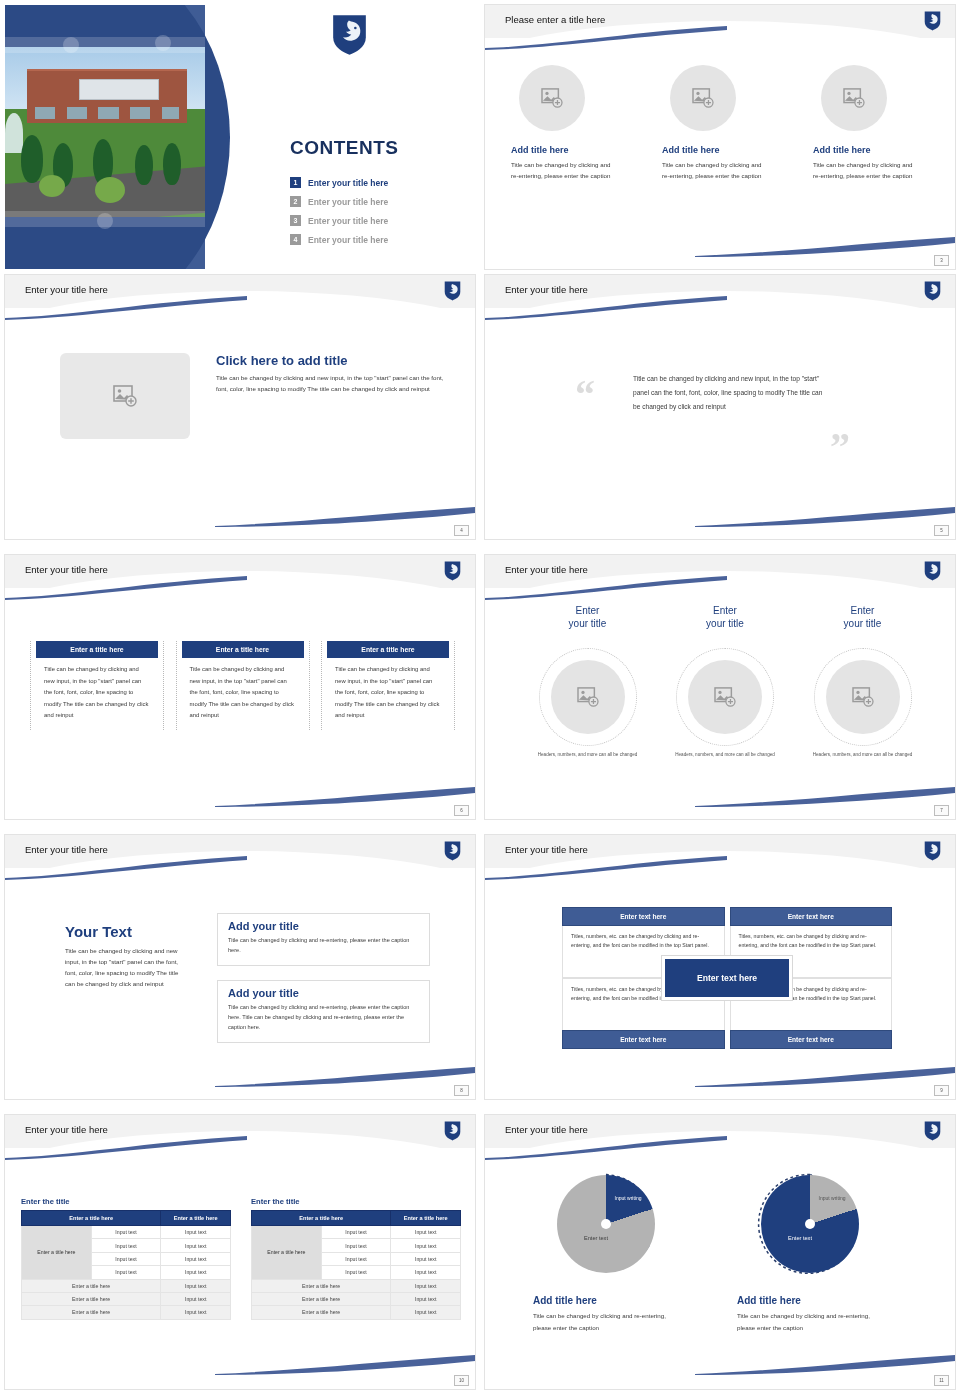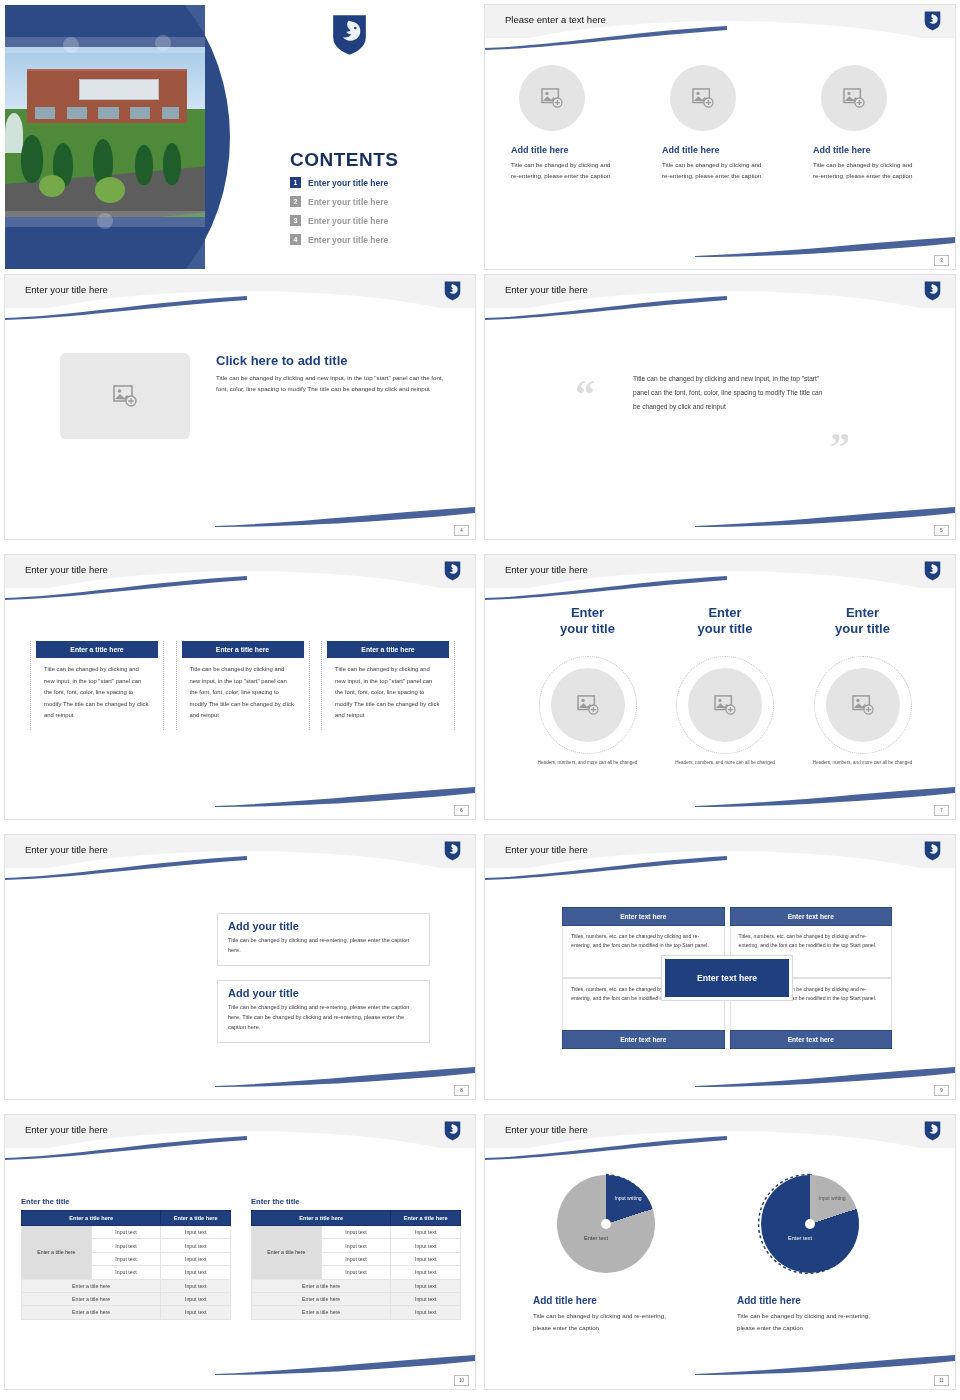--- a/index.html
+++ b/index.html
@@ -21,21 +21,21 @@
   .bldg-win{position:absolute;left:52px;top:8px;width:78px;height:19px;background:#dfe4e8;border:1px solid #b9c0c6;}
   .bldg-row{position:absolute;left:8px;bottom:4px;width:144px;height:12px;background:linear-gradient(90deg,#8fa8b4 0 14%,#9e5540 14% 22%,#8fa8b4 22% 36%,#9e5540 36% 44%,#8fa8b4 44% 58%,#9e5540 58% 66%,#8fa8b4 66% 80%,#9e5540 80% 88%,#8fa8b4 88% 100%);}
   .lawn{position:absolute;left:0;top:62px;width:100%;height:108px;background:#4e8a3a;}
   .path{position:absolute;left:-10px;top:128px;width:230px;height:46px;background:#5d5d5d;transform:rotate(-5deg);}
   .tree{position:absolute;background:#1f5e2a;border-radius:50% 50% 45% 45%;}
   .bush{position:absolute;background:#76a94a;border-radius:50%;}
   .fountain{position:absolute;left:0;top:66px;width:18px;height:40px;background:#e8f2f8;border-radius:50% 50% 0 0;opacity:.85;}
   .band{position:absolute;left:0;width:200px;height:16px;background:rgba(255,255,255,.18);}
   .dot{position:absolute;width:16px;height:16px;border-radius:50%;background:rgba(255,255,255,.22);}
   .cover-right{position:absolute;left:200px;top:0;width:270px;height:264px;}
-  .cover-title{position:absolute;left:85px;top:144px;font-size:19px;font-weight:bold;color:#18305e;letter-spacing:.5px;}
+  .cover-title{position:absolute;left:85px;top:132px;font-size:19px;font-weight:bold;color:#18305e;letter-spacing:.5px;}
   .toc{position:absolute;left:85px;top:168px;}
   .toc-row{display:flex;align-items:center;height:19px;}
   .toc-num{width:11px;height:11px;line-height:11px;text-align:center;font-size:7px;font-weight:bold;color:#fff;background:#9a9a9a;margin-right:7px;}
   .toc-row.on .toc-num{background:#1f3f7e;}
   .toc-txt{font-size:8.5px;font-weight:bold;color:#9a9a9a;}
   .toc-row.on .toc-txt{color:#1f3f7e;}
 
   
   .hdr{position:absolute;left:0;top:0;width:100%;height:33px;background:#f2f2f2;}
   .hdr-curve{position:absolute;left:-40px;top:16px;width:560px;height:120px;border-radius:50%;background:#ffffff;}
@@ -70,21 +70,21 @@
 
   
   .s5-row{position:absolute;left:25px;top:86px;width:425px;display:flex;justify-content:space-between;}
   .s5-card{width:134px;border-left:1px dotted #b9b9b9;border-right:1px dotted #b9b9b9;padding:0 3px 8px;box-sizing:border-box;}
   .s5-head{background:#1f3f7e;color:#fff;font-size:6.8px;font-weight:bold;text-align:center;padding:5px 0;margin:0 2px;}
   .s5-body{padding:6px 10px 0;font-size:5.9px;line-height:1.95;color:#3b3b3b;}
 
   
   .s6-row{position:absolute;left:40px;top:50px;width:400px;display:flex;justify-content:space-between;}
   .s6-col{width:125px;text-align:center;position:relative;}
-  .s6-h{font-size:13px;font-weight:bold;color:#1f3f7e;line-height:1.25;margin-bottom:18px;}
+  .s6-h{font-size:10px;font-weight:normal;color:#1f3f7e;line-height:1.25;margin-bottom:18px;}
   .s6-ring{width:96px;height:96px;border:1px dotted #c6c6c6;border-radius:50%;margin:0 auto;display:flex;align-items:center;justify-content:center;}
   .s6-ring .img-circle{width:74px;height:74px;}
   .s6-cap{font-size:4.6px;color:#555;line-height:1.7;margin-top:5px;}
 
   
   .s7-left{position:absolute;left:60px;top:88px;width:125px;}
   .s7-h{font-size:15px;font-weight:bold;color:#1f3f7e;margin-bottom:6px;}
   .s7-right{position:absolute;left:212px;top:78px;width:213px;}
   .s7-box{border:1px solid #dcdcdc;padding:6px 10px 9px;box-sizing:border-box;}
   .s7-box+.s7-box{margin-top:14px;}
@@ -184,21 +184,21 @@
     </div>
   </div>
 
   <div class="slide pad">
     <div class="canvas">
       <div class="hdr"></div>
       <div class="hdr-curve"></div>
       <svg class="swoosh" viewBox="0 0 250 24" preserveAspectRatio="none">
           <path d="M0 22 C60 22 150 6 250 0 L250 4 C150 11 60 24 0 24 Z" fill="#4a629a"></path>
         </svg>
-      <div class="slide-title">Please enter a text here</div>
+      <div class="slide-title">Please enter a title here</div>
       <svg class="shield" viewBox="0 0 60 72">
           <path d="M2 2 h56 v38 c0 18 -18 26 -28 30 C20 66 2 58 2 40 Z" fill="#1f3f7e"></path>
           <path d="M38 14 c9 3 12 12 10 20 c-2 8 -10 12 -17 12 c-5 0 -9 -2 -12 -6 c6 1 11 -1 14 -5 c-4 0 -7 -2 -9 -5 c3 1 6 0 8 -2 c-4 -2 -6 -6 -6 -10 c0 -3 1 -5 3 -7 c2 1 5 2 9 3 Z" fill="#ecf2f8"></path>
         </svg>
 
       <div class="s2-cols">
         <div class="s2-col">
           <div class="img-circle">
             <svg class="ph-icon" viewBox="0 0 24 22">
                 <rect x="1" y="1" width="18" height="15" fill="none" stroke="#9b9b9b" stroke-width="1.6"></rect>
@@ -415,20 +415,24 @@
       <div class="hdr-curve"></div>
       <svg class="swoosh" viewBox="0 0 250 24" preserveAspectRatio="none">
           <path d="M0 22 C60 22 150 6 250 0 L250 4 C150 11 60 24 0 24 Z" fill="#4a629a"></path>
         </svg>
       <div class="slide-title">Enter your title here</div>
       <svg class="shield" viewBox="0 0 60 72">
           <path d="M2 2 h56 v38 c0 18 -18 26 -28 30 C20 66 2 58 2 40 Z" fill="#1f3f7e"></path>
           <path d="M38 14 c9 3 12 12 10 20 c-2 8 -10 12 -17 12 c-5 0 -9 -2 -12 -6 c6 1 11 -1 14 -5 c-4 0 -7 -2 -9 -5 c3 1 6 0 8 -2 c-4 -2 -6 -6 -6 -10 c0 -3 1 -5 3 -7 c2 1 5 2 9 3 Z" fill="#ecf2f8"></path>
         </svg>
 
+      <div class="s7-left">
+        <div class="s7-h">Your Text</div>
+        <div class="body-txt">Title can be changed by clicking and new input, in the top "start" panel can the font, font, color, line spacing to modify The title can be changed by click and reinput</div>
+      </div>
       <div class="s7-right">
         <div class="s7-box">
           <div class="s7-bh">Add your title</div>
           <div class="s7-bp">Title can be changed by clicking and re-entering, please enter the caption here.</div>
         </div>
         <div class="s7-box">
           <div class="s7-bh">Add your title</div>
           <div class="s7-bp">Title can be changed by clicking and re-entering, please enter the caption here. Title can be changed by clicking and re-entering, please enter the caption here.</div>
         </div>
       </div>

